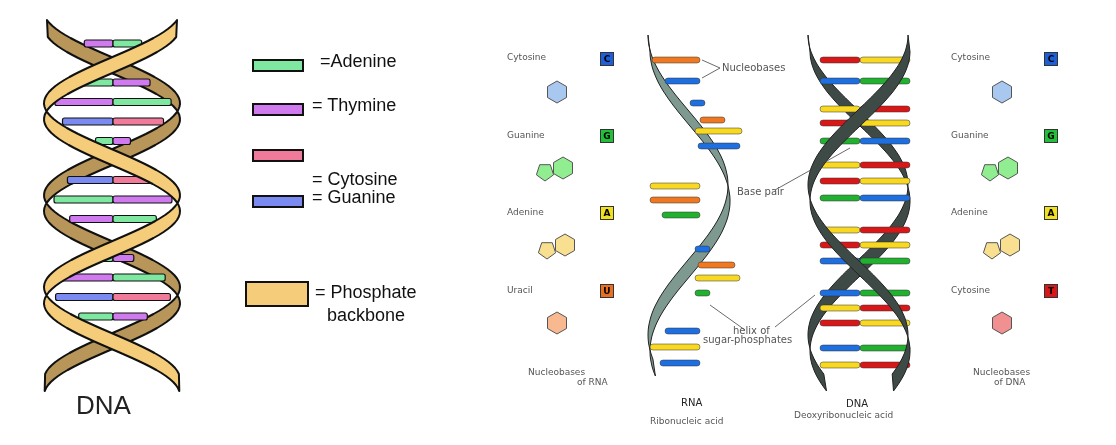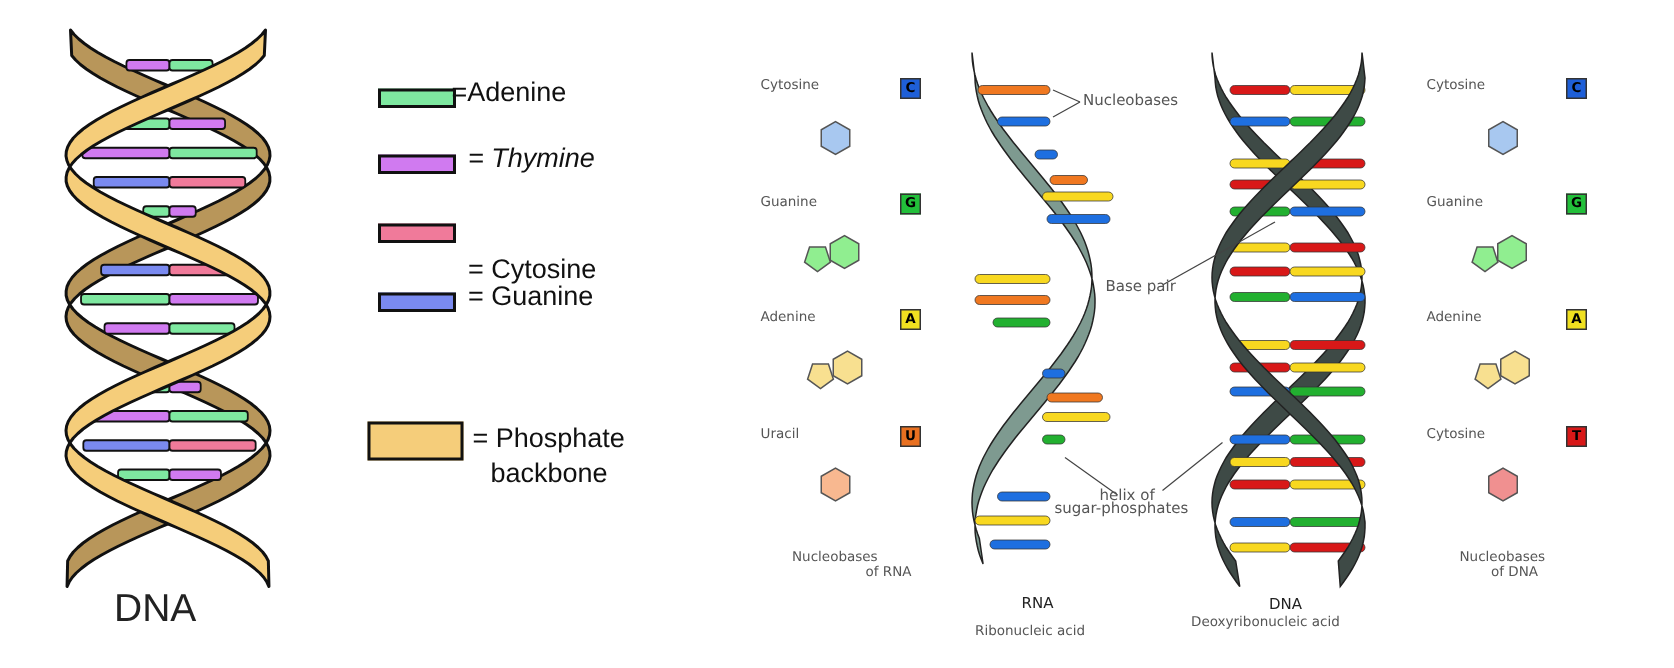--- a/index.html
+++ b/index.html
@@ -41,25 +41,25 @@
     <rect x="78.70054545266117" y="313" width="34.299454547338826" height="7" fill="#7EE8A0" stroke="#111" stroke-width="1.2" rx="2"></rect>
     <rect x="113" y="313" width="34.299454547338826" height="7" fill="#D07AF0" stroke="#111" stroke-width="1.2" rx="2"></rect>
     <path d="M177.0,20 L174.6,23 L171.5,26 L167.8,29 L163.6,32 L158.8,35 L153.5,38 L147.8,41 L141.7,44 L135.2,47 L128.6,50 L121.8,53 L114.8,56 L107.9,59 L100.9,62 L94.1,65 L87.5,68 L81.2,71 L75.1,74 L69.5,77 L64.3,80 L59.6,83 L55.4,86 L51.9,89 L48.9,92 L46.7,95 L45.1,98 L44.2,101 L44.0,104 L44.6,107 L45.8,110 L47.8,113 L50.4,116 L53.6,119 L57.5,122 L62.0,125 L66.9,128 L72.4,131 L78.2,134 L84.5,137 L91.0,140 L97.7,143 L104.6,146 L111.5,149 L118.5,152 L125.3,155 L132.1,158 L138.6,161 L144.9,164 L150.8,167 L156.3,170 L161.4,173 L165.9,176 L169.8,179 L173.2,182 L175.9,185 L177.9,188 L179.3,191 L179.9,194 L179.9,197 L179.1,200 L177.6,203 L175.4,206 L172.6,209 L169.1,212 L165.1,215 L160.4,218 L155.3,221 L149.7,224 L143.7,227 L137.4,230 L130.8,233 L124.0,236 L117.1,239 L110.2,242 L103.2,245 L96.4,248 L89.7,251 L83.2,254 L77.1,257 L71.3,260 L66.0,263 L61.1,266 L56.7,269 L53.0,272 L49.8,275 L47.3,278 L45.5,281 L44.4,284 L44.0,287 L44.3,290 L45.3,293 L47.0,296 L49.4,299 L52.5,302 L56.2,305 L60.4,308 L65.2,311 L70.5,314 L76.2,317 L82.3,320 L88.8,323 L95.4,326 L102.2,329 L109.2,332 L116.1,335 L123.1,338 L129.9,341 L136.5,344 L142.8,347 L148.9,350 L154.5,353 L159.7,356 L164.4,359 L168.6,362 L172.1,365 L175.1,368 L177.3,371 L178.9,374 L179.3,391 L177.9,388 L175.9,385 L173.2,382 L169.8,379 L165.9,376 L161.4,373 L156.3,370 L150.8,367 L144.9,364 L138.6,361 L132.1,358 L125.3,355 L118.5,352 L111.5,349 L104.6,346 L97.7,343 L91.0,340 L84.5,337 L78.2,334 L72.4,331 L66.9,328 L62.0,325 L57.5,322 L53.6,319 L50.4,316 L47.8,313 L45.8,310 L44.6,307 L44.0,304 L44.2,301 L45.1,298 L46.7,295 L48.9,292 L51.9,289 L55.4,286 L59.6,283 L64.3,280 L69.5,277 L75.1,274 L81.2,271 L87.5,268 L94.1,265 L100.9,262 L107.9,259 L114.8,256 L121.8,253 L128.6,250 L135.2,247 L141.7,244 L147.8,241 L153.5,238 L158.8,235 L163.6,232 L167.8,229 L171.5,226 L174.6,223 L177.0,220 L178.7,217 L179.7,214 L180.0,211 L179.6,208 L178.5,205 L176.7,202 L174.2,199 L171.0,196 L167.3,193 L162.9,190 L158.0,187 L152.7,184 L146.9,181 L140.8,178 L134.3,175 L127.6,172 L120.8,169 L113.8,166 L106.9,163 L100.0,160 L93.2,157 L86.6,154 L80.3,151 L74.3,148 L68.7,145 L63.6,142 L58.9,139 L54.9,136 L51.4,133 L48.6,130 L46.4,127 L44.9,124 L44.1,121 L44.1,118 L44.7,115 L46.1,112 L48.1,109 L50.8,106 L54.2,103 L58.1,100 L62.6,97 L67.7,94 L73.2,91 L79.1,88 L85.4,85 L91.9,82 L98.7,79 L105.5,76 L112.5,73 L119.4,70 L126.3,67 L133.0,64 L139.5,61 L145.8,58 L151.6,55 L157.1,52 L162.0,49 L166.5,46 L170.4,43 L173.6,40 L176.2,37 Z" fill="#F5CD7A" stroke="#111" stroke-width="2" stroke-linejoin="round"></path>
   </svg>
 
 <div class="abs leg-text" style="left:76px;top:390px;font-size:26px;color:#222;">DNA</div>
 
 <div>
   <div class="abs" style="left:252px;top:55px;">
     <div class="abs" style="left:0;top:4px;width:48px;height:9px;border:2px solid #111;background:#7EE8A0;"></div>
-    <div class="abs leg-text" style="left:49px;top:-4px;text-align:center;">=Adenine</div>
+    <div class="abs leg-text" style="left:68px;top:-4px;text-align:center;">=Adenine</div>
   </div>
   <div class="abs" style="left:252px;top:99px;">
     <div class="abs" style="left:0;top:4px;width:48px;height:9px;border:2px solid #111;background:#D07AF0;"></div>
-    <div class="abs leg-text" style="left:60px;top:-4px;font-style:italic;">= Thymine</div>
+    <div class="abs leg-text" style="left:60px;top:-4px;">= Thymine</div>
   </div>
   <div class="abs" style="left:252px;top:145px;">
     <div class="abs" style="left:0;top:4px;width:48px;height:9px;border:2px solid #111;background:#F07A9A;"></div>
     <div class="abs leg-text" style="left:60px;top:-4px;margin-top:28px;">= Cytosine</div>
   </div>
   <div class="abs" style="left:252px;top:191px;">
     <div class="abs" style="left:0;top:4px;width:48px;height:9px;border:2px solid #111;background:#7A8AF0;"></div>
     <div class="abs leg-text" style="left:60px;top:-4px;">= Guanine</div>
   </div>
   <div class="abs" style="left:245px;top:281px;">

